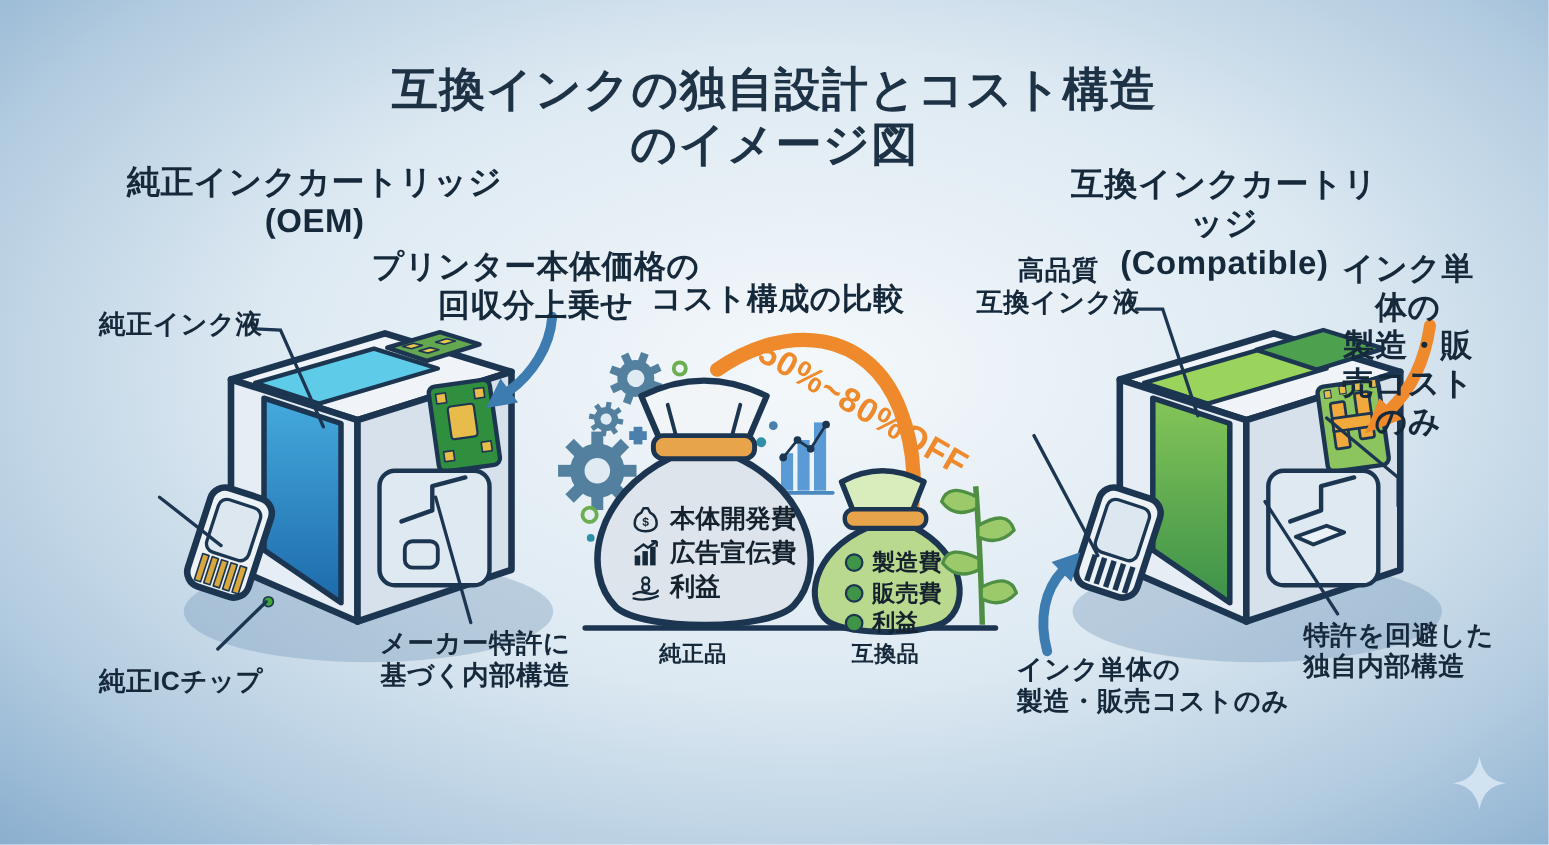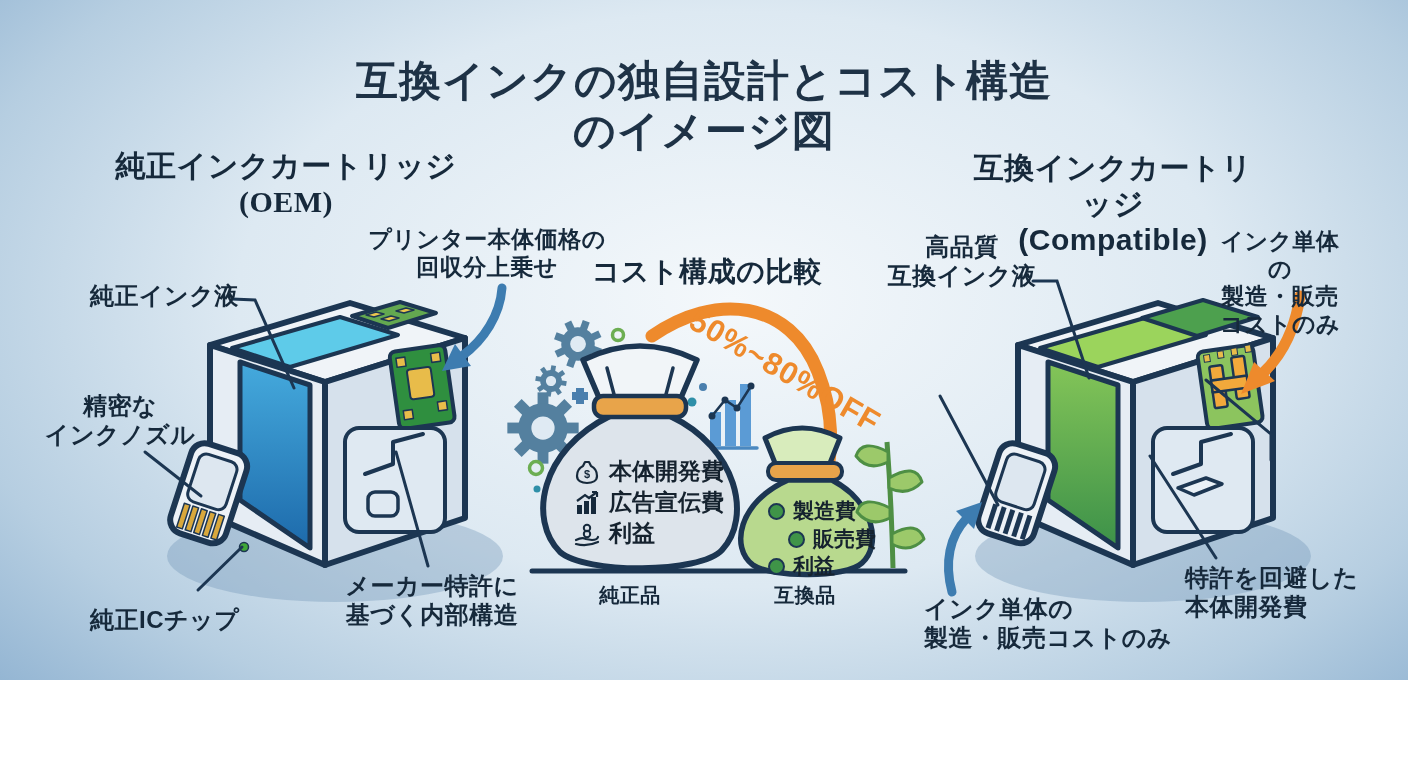--- a/index.html
+++ b/index.html
@@ -1,31 +1,31 @@
 <!DOCTYPE html>
 <html><head>
 <meta charset="utf-8">
 <style>
   html,body{margin:0;padding:0;}
   .stage{
-    position:relative;width:1408px;height:680px;overflow:hidden;
+    position:relative;width:1408px;height:768px;overflow:hidden;
     background:radial-gradient(1100px 640px at 52% 44%, #f4f8fb 0%, #dde9f2 45%, #b6cee1 72%, #8fb2d1 92%, #83a7c9 100%);
     font-family:"Liberation Sans","DejaVu Sans",sans-serif;
     color:#15222e;
   }
   .art{position:absolute;left:0;top:0;}
   .label{
     position:absolute;font-weight:800;white-space:pre-line;line-height:1.2;
     color:#16293b;letter-spacing:.5px;
   }
   .c{transform:translateX(-50%);text-align:center;}
   .title{font-size:42px;color:#1e3246;letter-spacing:1px;}
   .heading{font-size:30px;}
   .callout{font-size:24px;}
-  .small-callout{font-size:23px;}
+  .small-callout{font-size:29px;}
   .caption{font-size:20px;}
   .discount{
     position:absolute;left:692px;top:300px;
     transform:rotate(30deg);transform-origin:0 50%;
     color:#ee8a2c;font-weight:800;font-size:31px;letter-spacing:1px;white-space:nowrap;
   }
   .bag-row{position:absolute;display:flex;align-items:center;gap:8px;font-weight:800;}
   .bag-row.oem{font-size:23px;}
   .bag-row.compat{font-size:21px;}
   .row-icon{width:28px;height:28px;flex:0 0 auto;}
@@ -222,27 +222,25 @@
     <path d="M889,478 Q916,462 922,482 Q908,497 889,488 Z" fill="#9cc96a"></path>
     <path d="M890,508 Q862,494 857,512 Q870,528 890,518 Z" fill="#9cc96a"></path>
     <path d="M892,534 Q918,520 924,539 Q910,554 892,544 Z" fill="#9cc96a"></path>
   </g>
 
   <path d="M1345,688 C1348,704 1356,710 1369,712 C1356,714 1348,720 1345,736 C1342,720 1334,714 1321,712 C1334,710 1342,704 1345,688 Z" fill="#dcebf5" opacity="0.8"></path>
 </svg>
 
 <div class="label title c" style="left:704px;top:56px;">互換インクの独自設計とコスト構造のイメージ図</div>
 
-<div class="label heading c" style="left:286px;top:148px;font-family:Liberation Serif, serif;">純正インクカートリッジ
+<div class="label heading c" style="left:286px;top:148px;">純正インクカートリッジ
 (OEM)</div>
 <div class="label small-callout c" style="left:487px;top:226px;">プリンター本体価格の
 回収分上乗せ</div>
 <div class="label callout" style="left:90px;top:282px;">純正インク液</div>
-<div class="label callout c" style="left:120px;top:392px;">精密な
-インクノズル</div>
 <div class="label callout" style="left:90px;top:606px;">純正ICチップ</div>
 <div class="label callout c" style="left:432px;top:572px;">メーカー特許に
 基づく内部構造</div>
 
 <div class="label heading c" style="left:707px;top:255px;font-size:28px;">コスト構成の比較</div>
 <div class="discount">50%~80%OFF</div>
 
 <div class="bag-row oem" style="left:573px;top:456px;">
   <svg class="row-icon" viewBox="0 0 28 28">
     <path d="M10,8 L12,4 H16 L18,8 C23,10.5 24,15 24,18 C24,23 19,25 14,25 C9,25 4,23 4,18 C4,15 5,10.5 10,8 Z" fill="none" stroke="#16293b" stroke-width="2.2" stroke-linejoin="round"></path>
@@ -270,34 +268,34 @@
     <path d="M3,24 Q14,27 25,22" fill="none" stroke="#16293b" stroke-width="2.2" stroke-linecap="round"></path>
   </svg>
   <span>利益</span>
 </div>
 <div class="label caption c" style="left:630px;top:583px;">純正品</div>
 
 <div class="bag-row compat" style="left:768px;top:497px;">
   <span class="dot"></span>
   <span>製造費</span>
 </div>
-<div class="bag-row compat" style="left:788px;top:525px;justify-content:center;">
+<div class="bag-row compat" style="left:768px;top:525px;justify-content:center;">
   <span class="dot"></span>
   <span>販売費</span>
 </div>
 <div class="bag-row compat" style="left:768px;top:552px;">
   <span class="dot"></span>
   <span>利益</span>
 </div>
 <div class="label caption c" style="left:805px;top:583px;">互換品</div>
 
 <div class="label heading c" style="left:1113px;top:150px;">互換インクカートリッジ
 (Compatible)</div>
 <div class="label callout c" style="left:962px;top:233px;">高品質
 互換インク液</div>
 <div class="label small-callout c" style="left:1280px;top:228px;">インク単体の
 製造・販売コストのみ</div>
 <div class="label callout" style="left:1185px;top:564px;">特許を回避した
-本体開発費</div>
+独自内部構造</div>
 <div class="label callout" style="left:924px;top:595px;">インク単体の
 製造・販売コストのみ</div>
 
 </div>
 
 </body></html>

